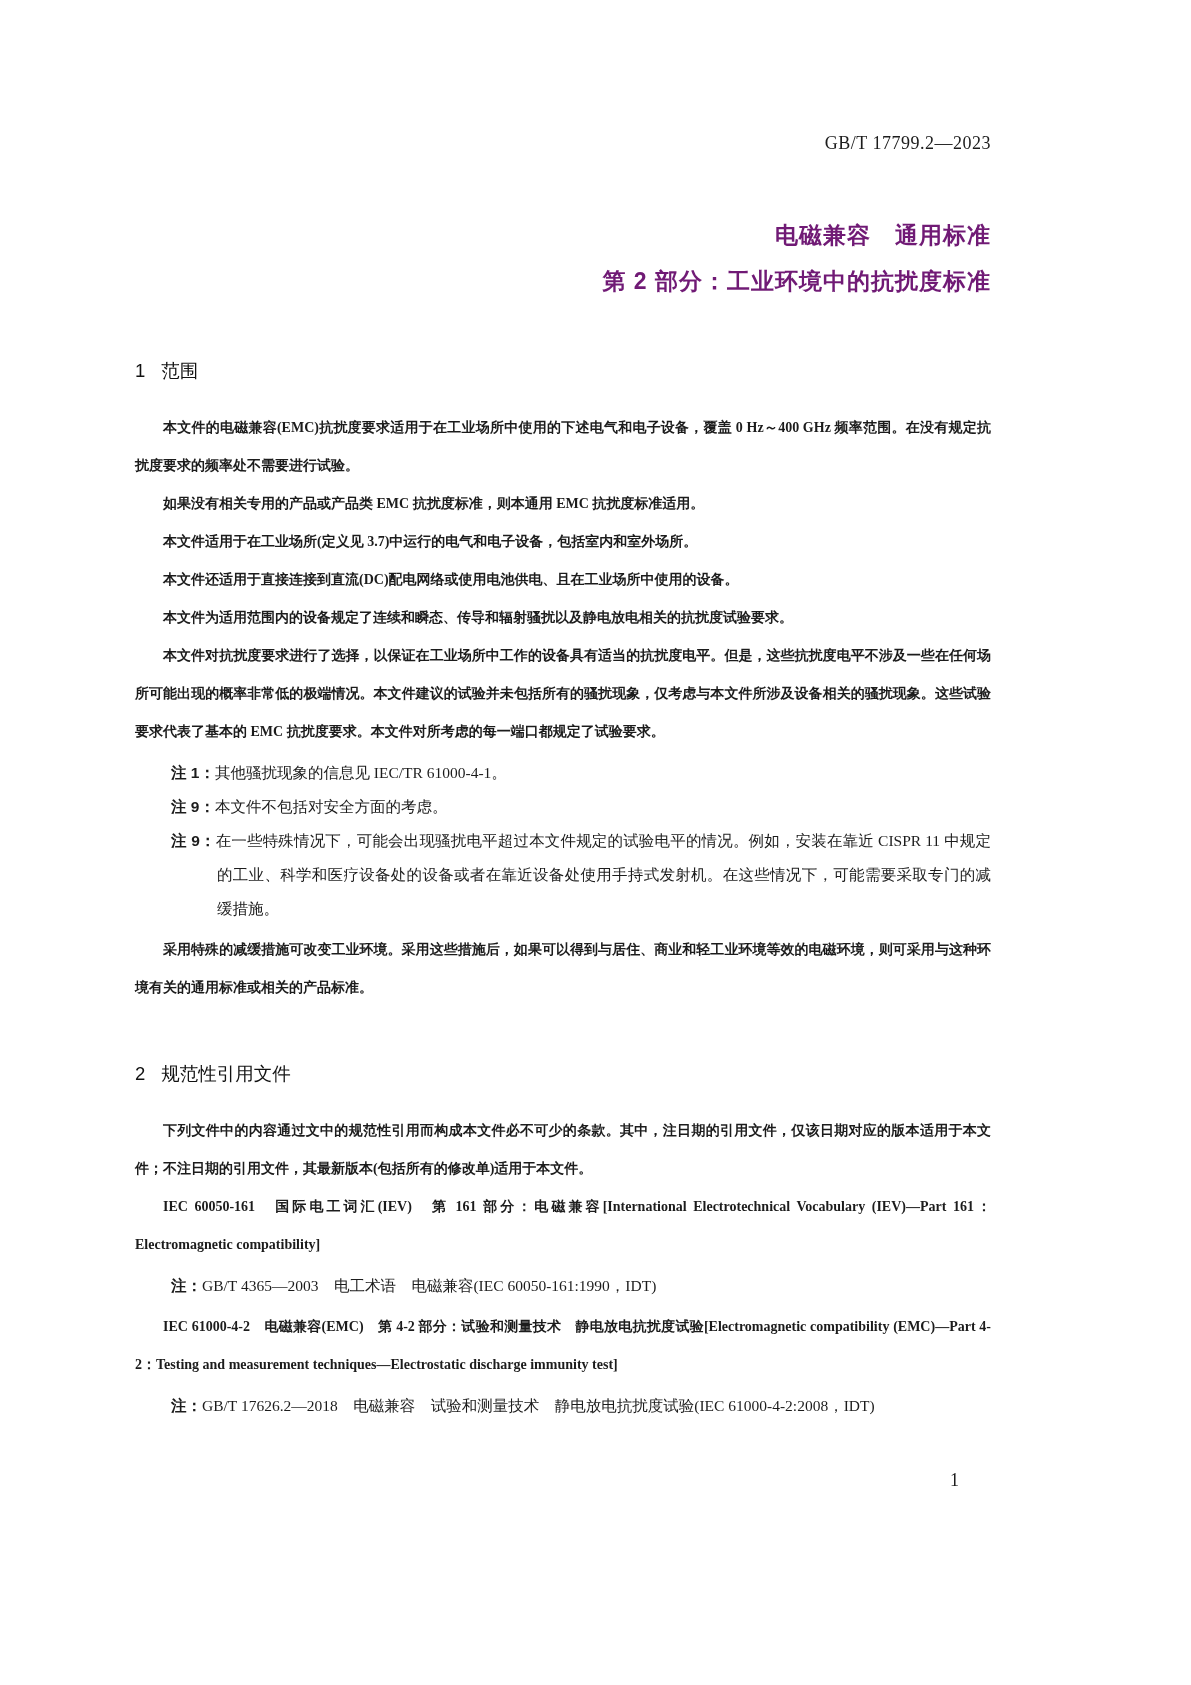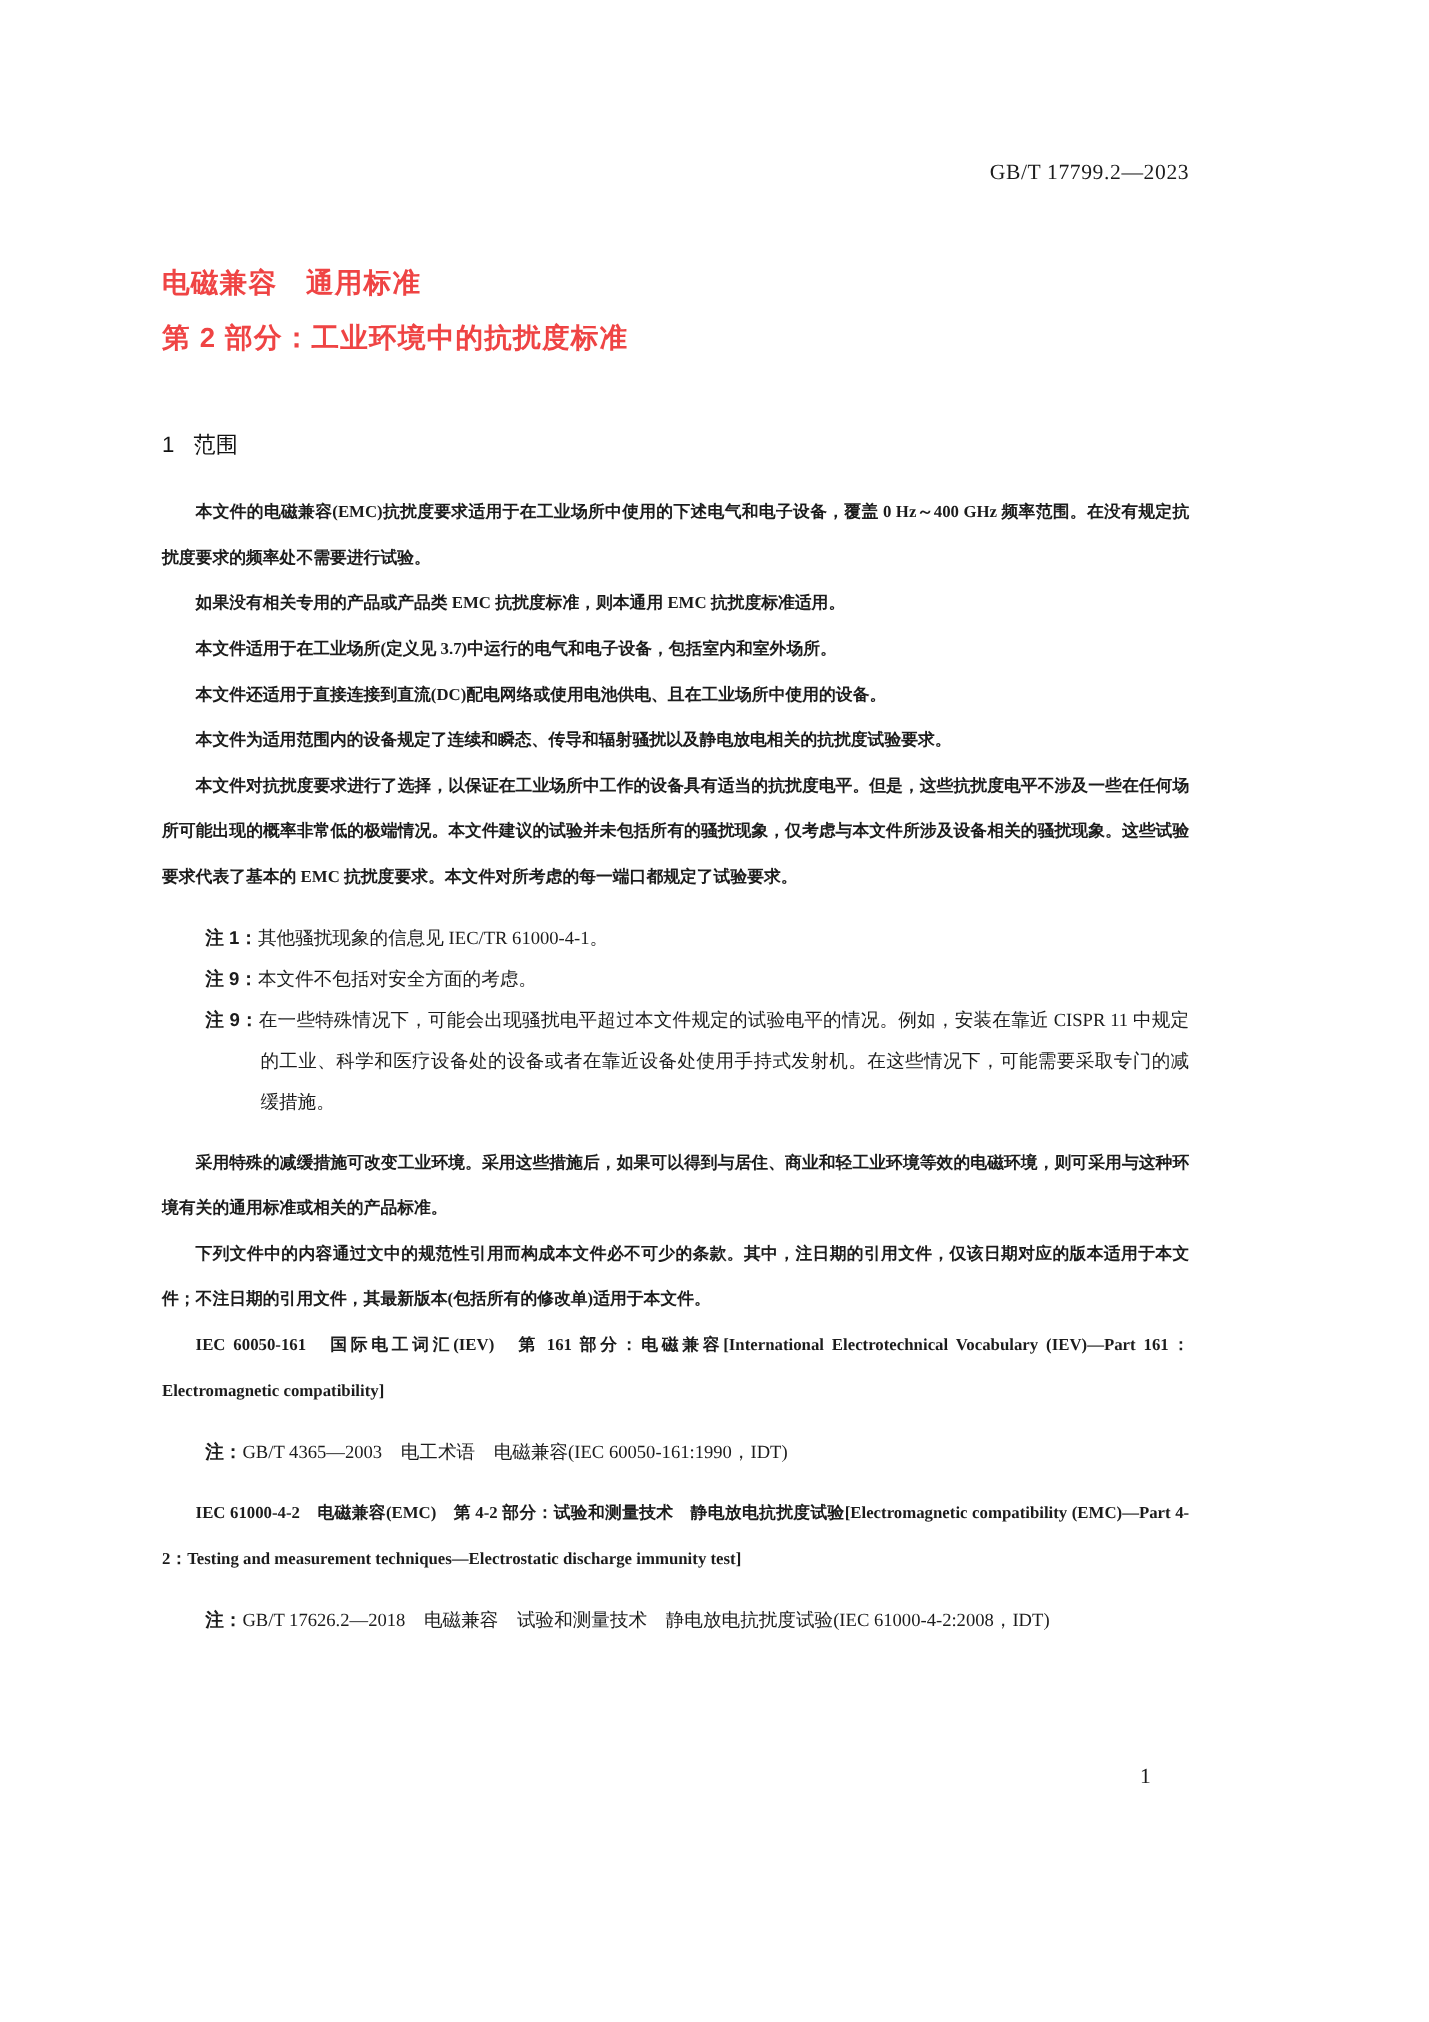--- a/index.html
+++ b/index.html
@@ -24,26 +24,26 @@
 
   .doc-number {
     display: block;
     text-align: right;
     font-size: 18px;
     letter-spacing: 0.5px;
   }
 
   .doc-title {
     margin-top: 58px;
-    text-align: left;
+    text-align: right;
     font-family: "Liberation Sans", "DejaVu Sans", sans-serif;
     font-weight: 700;
     font-size: 23px;
     line-height: 46px;
-    color: #ef4444;
+    color: #701a75;
   }
   .title-line { display: block; letter-spacing: 1px; }
 
   .sec-heading {
     font-family: "Liberation Sans", "DejaVu Sans", sans-serif;
     font-weight: 400;
     font-size: 18.5px;
     color: #111;
     margin-top: 54px;
     margin-bottom: 26px;
@@ -51,21 +51,21 @@
   .sec-num { margin-right: 16px; }
 
   .para {
     font-size: 14px;
     line-height: 38px;
     text-align: justify;
     text-indent: 2em;
     font-weight: bold;
   }
 
-  .notes-group { margin: 15px 0; }
+  .notes-group { margin: 5px 0; }
 
   .note {
     font-size: 15.5px;
     line-height: 34px;
     text-align: justify;
     margin-left: 36px;
     padding-left: 46px;
     text-indent: -46px;
   }
   .note-label {
@@ -108,20 +108,23 @@
       <div class="notes-group">
         <p class="note"><span class="note-label">注 1：</span><span>其他骚扰现象的信息见 IEC/TR 61000-4-1。</span></p>
         <p class="note"><span class="note-label">注 9：</span><span>本文件不包括对安全方面的考虑。</span></p>
         <p class="note"><span class="note-label">注 9：</span><span>在一些特殊情况下，可能会出现骚扰电平超过本文件规定的试验电平的情况。例如，安装在靠近 CISPR 11 中规定的工业、科学和医疗设备处的设备或者在靠近设备处使用手持式发射机。在这些情况下，可能需要采取专门的减缓措施。</span></p>
       </div>
 
       <p class="para">采用特殊的减缓措施可改变工业环境。采用这些措施后，如果可以得到与居住、商业和轻工业环境等效的电磁环境，则可采用与这种环境有关的通用标准或相关的产品标准。</p>
     </section>
 
     <section>
+      <h2 class="sec-heading">
+        <span class="sec-num">2</span><span>规范性引用文件</span>
+      </h2>
 
       <p class="para">下列文件中的内容通过文中的规范性引用而构成本文件必不可少的条款。其中，注日期的引用文件，仅该日期对应的版本适用于本文件；不注日期的引用文件，其最新版本(包括所有的修改单)适用于本文件。</p>
       <p class="para">IEC 60050-161　国际电工词汇(IEV)　第 161 部分：电磁兼容[International Electrotechnical Vocabulary (IEV)—Part 161：Electromagnetic compatibility]</p>
 
       <div class="notes-group">
         <p class="note"><span class="note-label">注：</span><span>GB/T 4365—2003　电工术语　电磁兼容(IEC 60050-161:1990，IDT)</span></p>
       </div>
 
       <p class="para">IEC 61000-4-2　电磁兼容(EMC)　第 4-2 部分：试验和测量技术　静电放电抗扰度试验[Electromagnetic compatibility (EMC)—Part 4-2：Testing and measurement techniques—Electrostatic discharge immunity test]</p>
 

